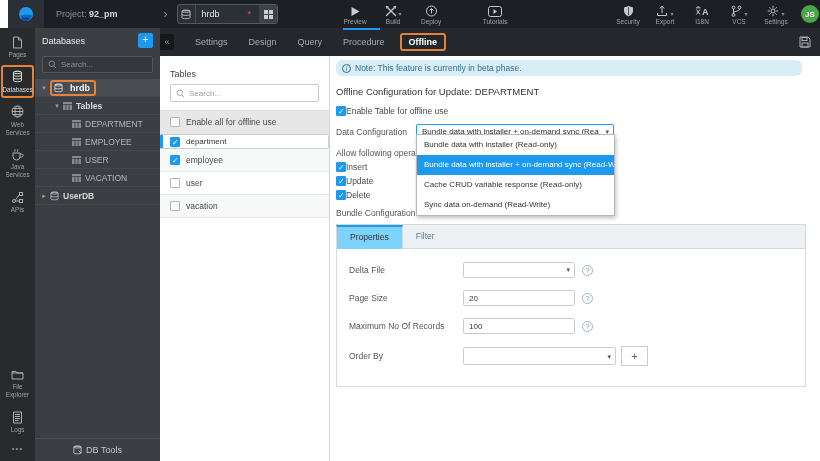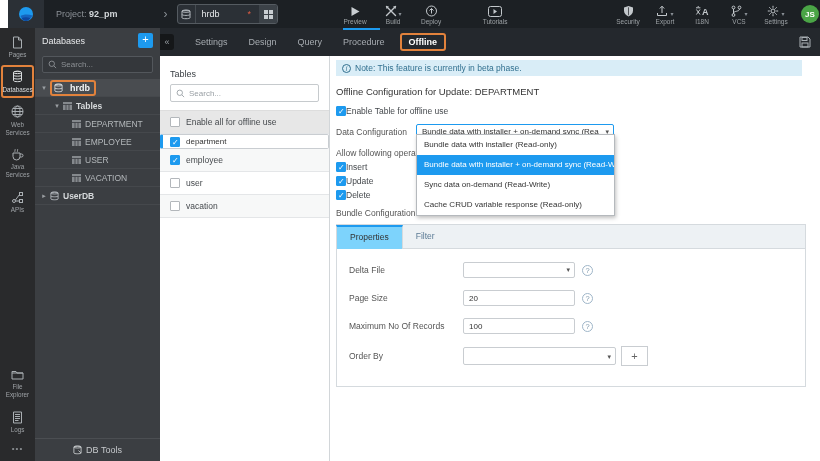--- a/index.html
+++ b/index.html
@@ -78,21 +78,21 @@
   .tp-row.sel { border-left:3px solid #1d9aef; padding-left:7px; }
   .tp-row.alt { background:#f7f8f8; }
 
   
   .cb { width:10px; height:10px; border:1px solid #b3b7bb; border-radius:1px; background:#fff; flex:0 0 auto; position:relative; }
   .cb.on { background:#1d9aef; border-color:#1d9aef; }
   .cb.on::after { content:"✓"; position:absolute; left:1px; top:-1px; color:#fff; font-size:8px; line-height:11px; }
 
   
   .content { position:absolute; left:330px; top:56px; right:0; bottom:0; background:#fff; z-index:5; }
-  .note { margin:4px 18px 0 6px; background:#d9edf7; color:#31708f; font-size:8.5px; padding:3px 6px; display:flex; align-items:center; gap:4px; }
+  .note { margin:4px 18px 0 6px; background:#d9edf7; color:#31708f; font-size:8.5px; padding:3px 6px; display:flex; align-items:center; gap:4px;border-radius:6px; }
   .info-ic { width:9px; height:9px; border:1px solid #31708f; border-radius:50%; font-size:6.5px; line-height:7px; text-align:center; flex:0 0 auto; font-style:italic; }
   .heading { margin:10px 0 0 6px; font-size:9.5px; color:#333; }
   .chk-row { margin:9px 0 0 6px; display:flex; align-items:center; font-size:8.5px; color:#45494d; }
   .dc-row { margin:8px 0 0 6px; display:flex; align-items:center; height:15px; }
   .dc-label { width:80px; font-size:8.5px; color:#555; }
   .sel { position:relative; height:15px; border:1px solid #c9cdd1; border-radius:2px; background:#fff; font-size:8px; color:#333; display:flex; align-items:center; padding:0 14px 0 5px; cursor:pointer; }
   .sel .sel-caret { position:absolute; right:4px; top:3px; font-size:7px; color:#555; }
   .sel.focus { border-color:#1d9aef; }
   .dc-sel { width:198px; }
 
@@ -487,22 +487,22 @@
       <span class="dc-label">Data Configuration</span>
       <span class="sel dc-sel focus">
         <span style="white-space:nowrap;overflow:hidden;">Bundle data with installer + on-demand sync (Read-Write)</span>
         <span class="sel-caret">▾</span>
       </span>
     </div>
 
     <div class="dropdown">
       <div class="dd-opt">Bundle data with installer (Read-only)</div>
       <div class="dd-opt on">Bundle data with installer + on-demand sync (Read-Write)</div>
+      <div class="dd-opt">Cache CRUD variable response (Read-only)</div>
       <div class="dd-opt">Sync data on-demand (Read-Write)</div>
-      <div class="dd-opt">Cache CRUD variable response (Read-only)</div>
     </div>
 
     <div class="ops-label">Allow following operations</div>
     <div class="chk-row op-row">
       <span class="cb on"></span>
       <span>Insert</span>
     </div>
     <div class="chk-row op-row">
       <span class="cb on"></span>
       <span>Update</span>

